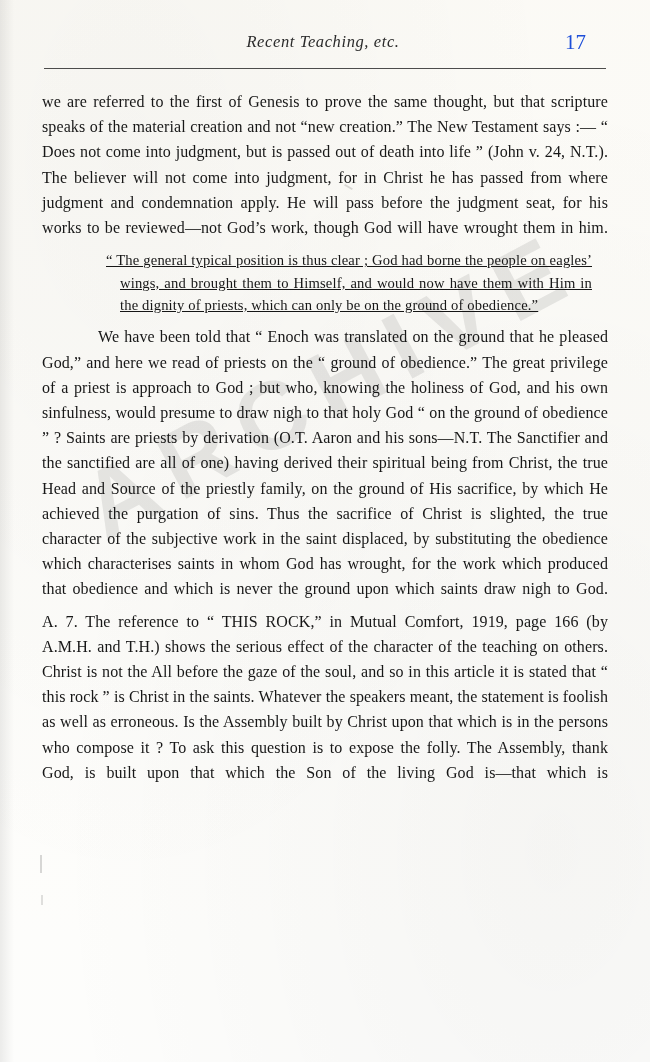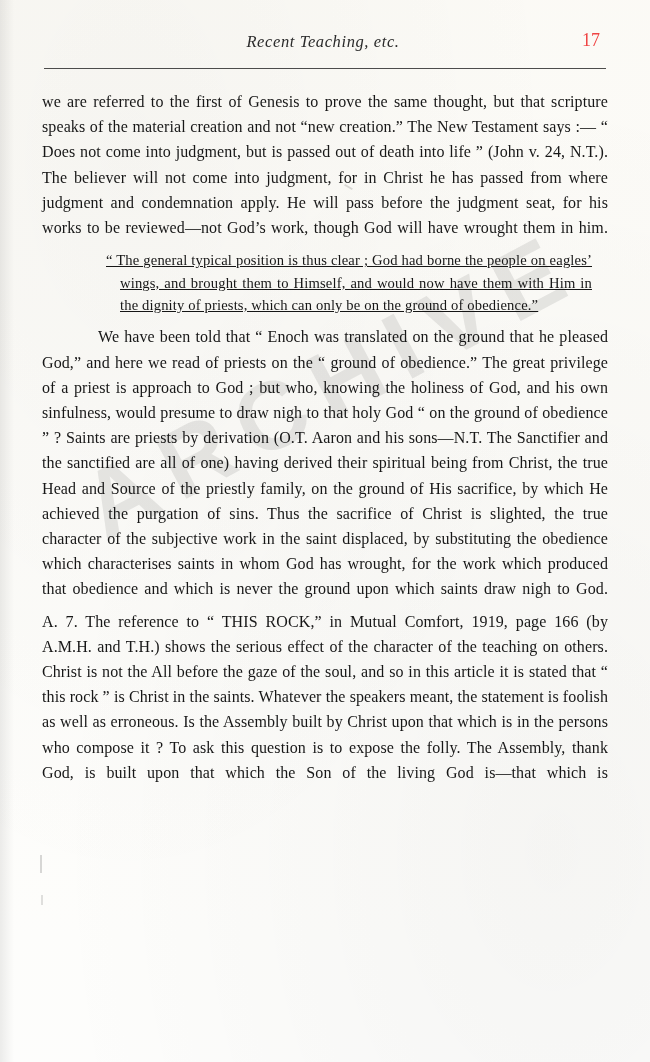--- a/index.html
+++ b/index.html
@@ -51,25 +51,25 @@
     top: 2px;
     text-align: center;
     font-family: "Liberation Serif", serif;
     font-style: italic;
     font-size: 16.5px;
     letter-spacing: 0.6px;
     color: #2b2b2b;
   }
   .runhead-page {
     position: absolute;
-    right: 8px;
+    right: 22px;
     top: 0px;
-    font-size: 18px;
+    font-size: 21px;
     font-family: "Liberation Serif", serif;
-    color: #ef4444;
+    color: #1d4ed8;
   }
   .rule {
     border: 0;
     border-top: 1.3px solid #2e2e2e;
     margin: 8px 2px 20px 2px;
     opacity: 0.85;
   }
   
   .body-text p {
     margin: 4px 0 0 0;

